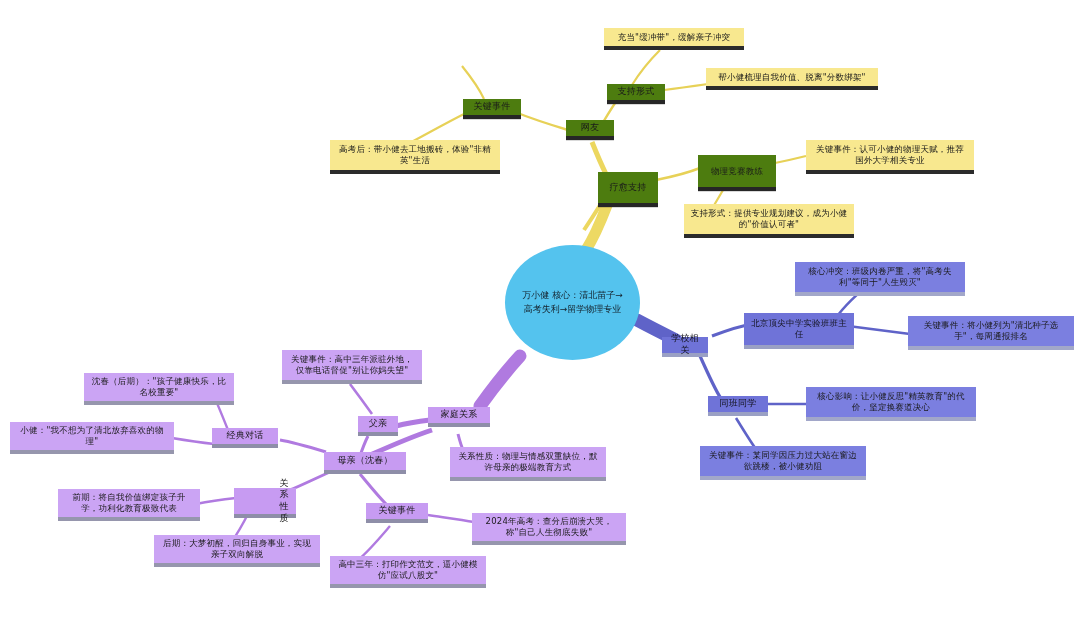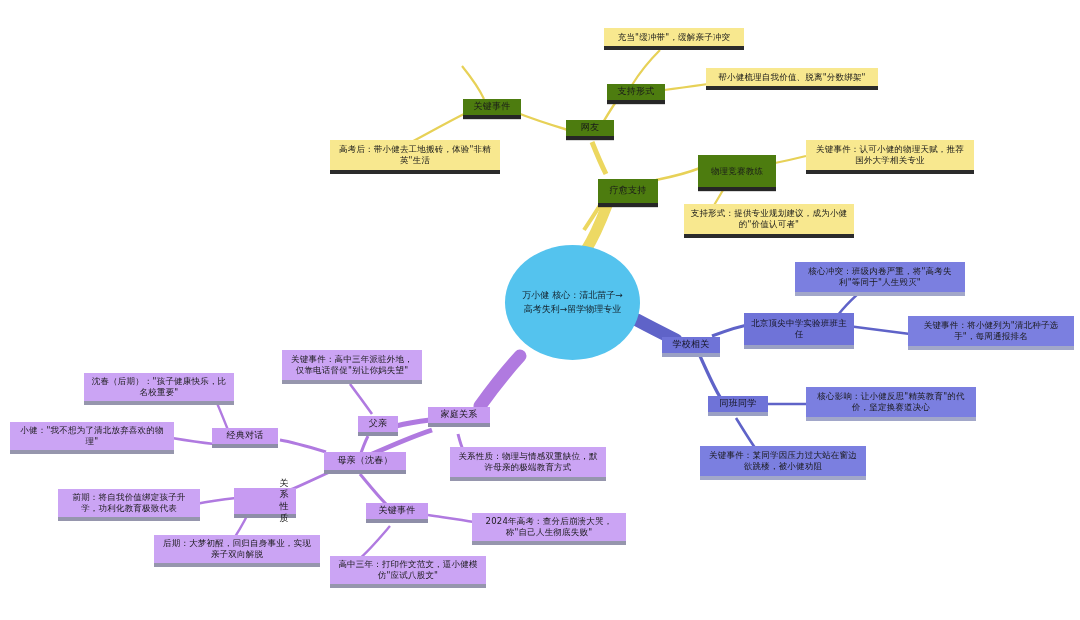--- a/index.html
+++ b/index.html
@@ -102,21 +102,21 @@
     <path d="M 390 526 C 378 540 368 552 358 560" stroke="#b07ae0" stroke-width="2.4" fill="none"></path>
   </svg>
 
   <div class="core" style="left:505px;top:245px;width:135px;height:115px;font-size:9px;">
     <div>
       <span>万小健</span>
       <span>核心：清北苗子→高考失利→留学物理专业</span>
     </div>
   </div>
 
-  <div class="node y" style="left:598px;top:172px;width:60px;height:28px;font-size:9px;margin-top:7px;">
+  <div class="node y" style="left:598px;top:172px;width:60px;height:35px;font-size:9px;">
     <span>疗愈支持</span>
   </div>
 
   <div class="node y" style="left:566px;top:120px;width:48px;height:20px;font-size:9px;">
     <span>网友</span>
   </div>
 
   <div class="node y" style="left:463px;top:99px;width:58px;height:20px;font-size:9px;">
     <span>关键事件</span>
   </div>
@@ -143,21 +143,21 @@
   </div>
 
   <div class="node y-lite" style="left:806px;top:140px;width:168px;height:34px;font-size:8.5px;">
     <span>关键事件：认可小健的物理天赋，推荐国外大学相关专业</span>
   </div>
 
   <div class="node y-lite" style="left:684px;top:204px;width:170px;height:34px;font-size:8.5px;">
     <span>支持形式：提供专业规划建议，成为小健的"价值认可者"</span>
   </div>
 
-  <div class="node b" style="left:662px;top:337px;width:58px;height:20px;font-size:9px;align-items:center;">
+  <div class="node b" style="left:662px;top:337px;width:46px;height:20px;font-size:9px;align-items:center;">
     <span>学校相关</span>
   </div>
 
   <div class="node b" style="left:744px;top:313px;width:110px;height:36px;font-size:8.5px;">
     <span>北京顶尖中学实验班班主任</span>
   </div>
 
   <div class="node b-lite" style="left:795px;top:262px;width:170px;height:34px;font-size:8.5px;">
     <span>核心冲突：班级内卷严重，将"高考失利"等同于"人生毁灭"</span>
   </div>

